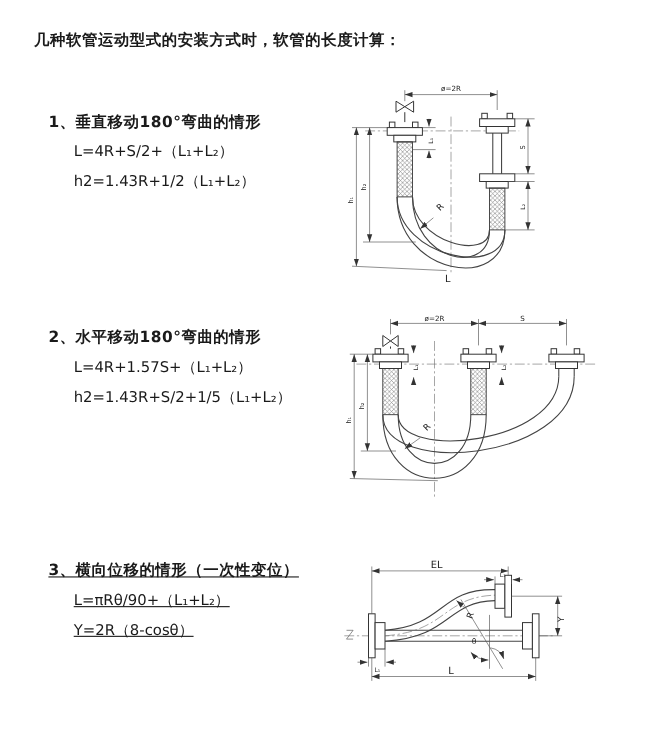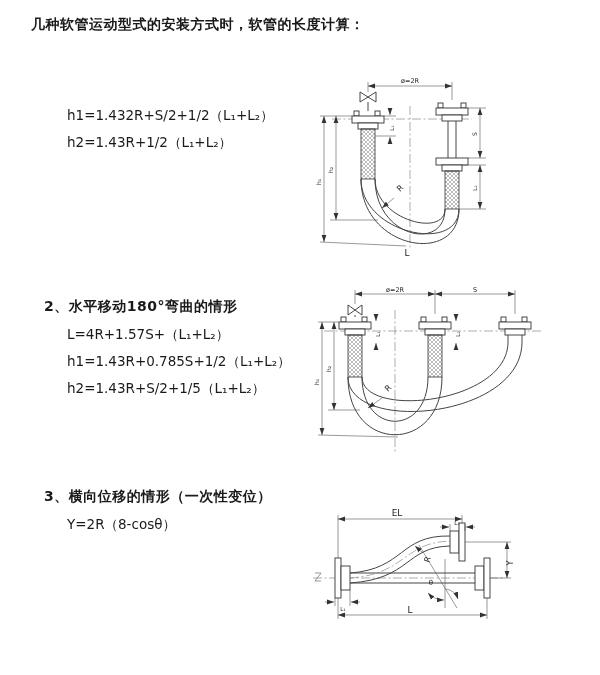--- a/index.html
+++ b/index.html
@@ -3,59 +3,60 @@
 <meta charset="utf-8">
 <style>
   html,body{margin:0;padding:0;}
   body{
     width:600px;height:675px;position:relative;overflow:hidden;
     background:#ffffff;
     font-family:"DejaVu Sans","Liberation Sans",sans-serif;
     color:#1a1a1a;
   }
   .page-title{
-    position:absolute;left:31px;top:16px;
+    position:absolute;left:31px;top:28px;
     font-size:14px;font-weight:bold;letter-spacing:0.5px;white-space:nowrap;
   }
   .section{position:absolute;left:44px;}
   .section .heading{font-size:14px;font-weight:bold;letter-spacing:0.5px;margin-bottom:5px;white-space:nowrap;}
   .section .formula{font-size:13.5px;margin-left:23px;line-height:27px;white-space:nowrap;}
   #section-1{top:102px;}
   #section-2{top:298px;}
-  #section-3{top:488px;}
+  #section-3{top:510px;text-decoration:underline;}
   .diagram{position:absolute;}
   #diagram-1{left:310px;top:70px;}
   #diagram-2{left:310px;top:284px;}
   #diagram-3{left:307px;top:503px;}
   svg{display:block;}
   svg text{fill:#222;font-family:"DejaVu Sans",sans-serif;}
   .thin{stroke:#555;stroke-width:0.6;fill:none;}
   .hose{stroke:#444;stroke-width:1;fill:none;}
   .part{stroke:#333;stroke-width:0.9;fill:#ffffff;}
   .cline{stroke:#777;stroke-width:0.6;fill:none;stroke-dasharray:9 2.5 2 2.5;}
 </style>
 </head>
 <body>
 
 <div class="page-title">几种软管运动型式的安装方式时，软管的长度计算：</div>
 
 <div class="section" id="section-1">
-  <div class="formula">h1=1.432R+S/2+1/2（L₁+L₂）</div>
+  <div class="heading">1、垂直移动180°弯曲的情形</div>
+  <div class="formula">L=4R+S/2+（L₁+L₂）</div>
   <div class="formula">h2=1.43R+1/2（L₁+L₂）</div>
 </div>
 
 <div class="section" id="section-2">
   <div class="heading">2、水平移动180°弯曲的情形</div>
   <div class="formula">L=4R+1.57S+（L₁+L₂）</div>
-  <div class="formula">h1=1.43R+0.785S+1/2（L₁+L₂）</div>
   <div class="formula">h2=1.43R+S/2+1/5（L₁+L₂）</div>
 </div>
 
 <div class="section" id="section-3">
   <div class="heading">3、横向位移的情形（一次性变位）</div>
+  <div class="formula">L=πRθ/90+（L₁+L₂）</div>
   <div class="formula">Y=2R（8-cosθ）</div>
 </div>
 
 <div class="diagram" id="diagram-1">
 <svg width="235" height="190" viewBox="0 0 235 190">
   <defs>
     <pattern id="hz1" width="4" height="4" patternUnits="userSpaceOnUse">
       <path d="M0,4 L4,0 M0,0 L4,4" stroke="#7a7a7a" stroke-width="0.5"></path>
     </pattern>
     <marker id="ar1" markerWidth="8" markerHeight="6" refX="7" refY="3" orient="auto-start-reverse" markerUnits="userSpaceOnUse">

